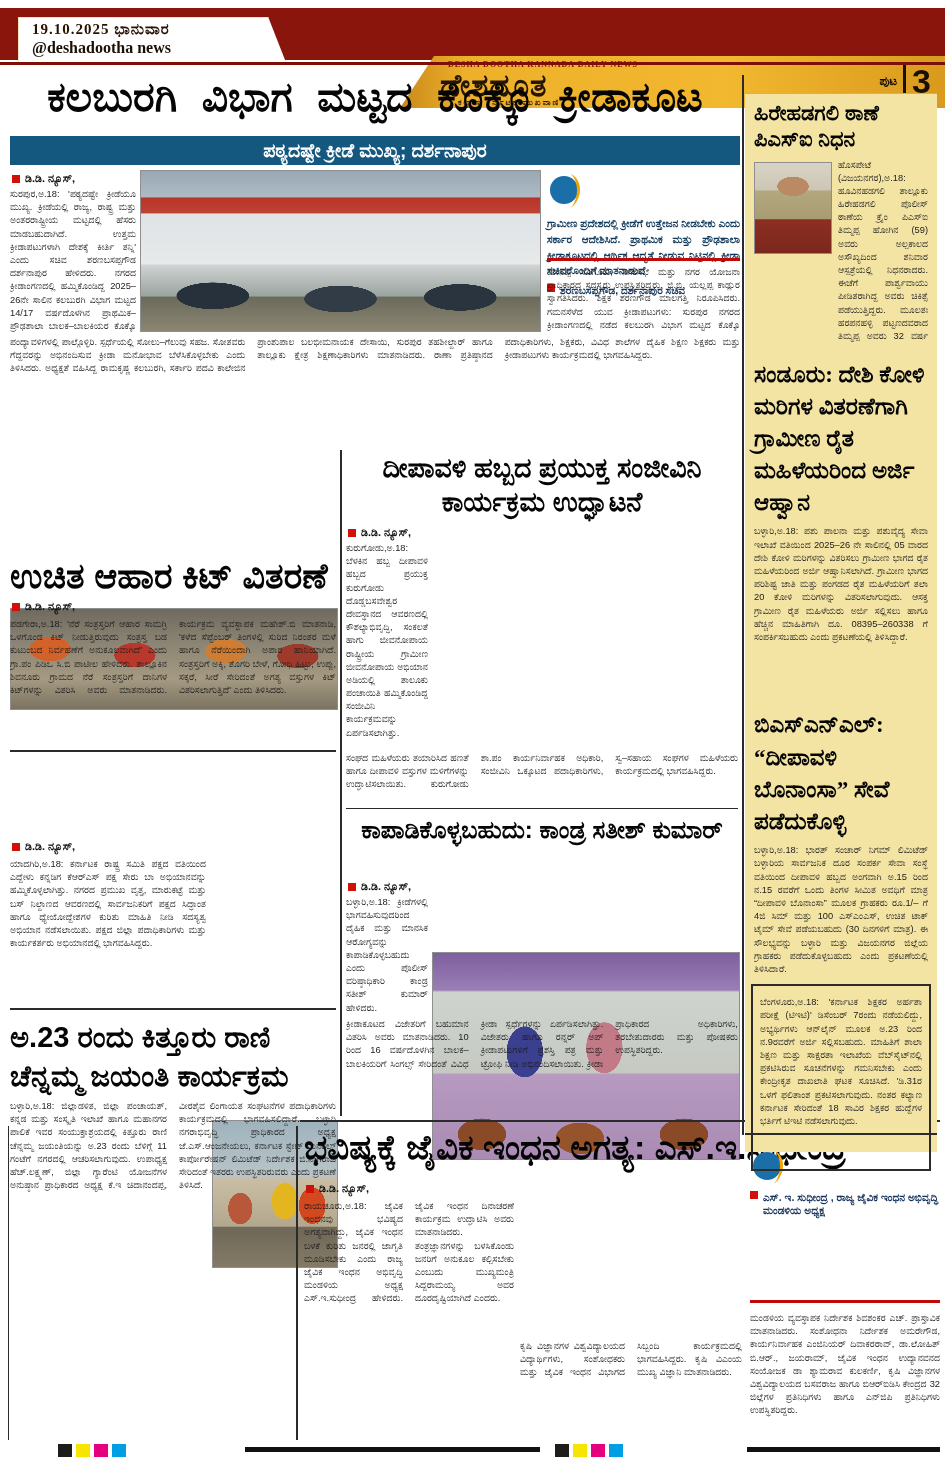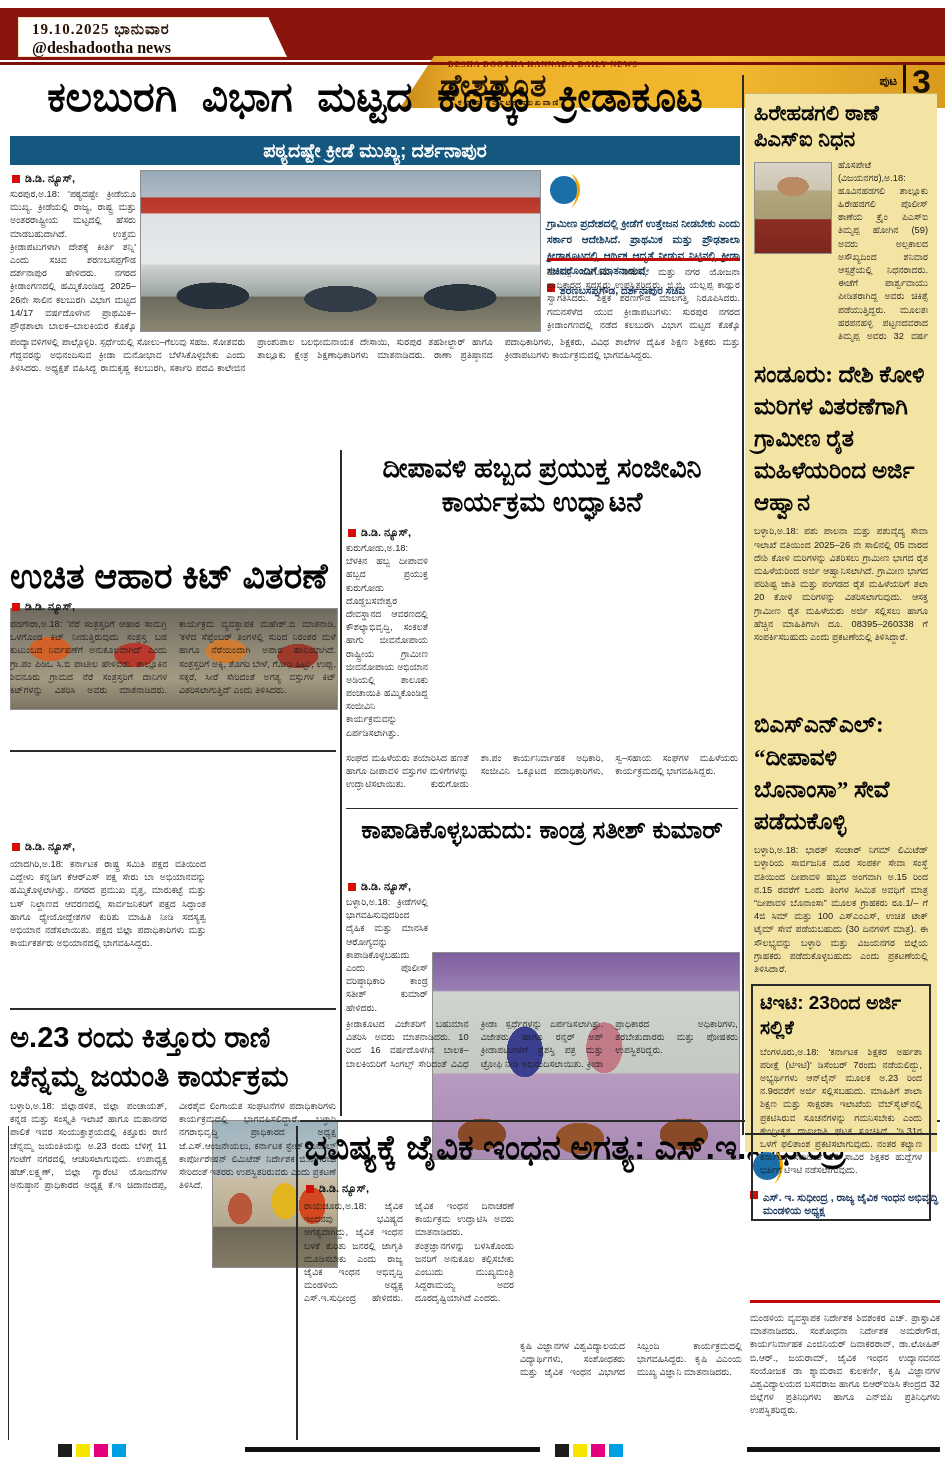--- a/index.html
+++ b/index.html
@@ -3,21 +3,21 @@
 <meta charset="utf-8">
 <style>
   html,body{margin:0;padding:0;background:#e8e8e8;font-family:"Liberation Sans",sans-serif;}
   .page{position:relative;width:945px;height:1459px;background:#ffffff;margin:0 auto;overflow:hidden;}
   .abs{position:absolute;}
   
   .band{background:#8a150d;}
   .goldpanel{background:linear-gradient(90deg,#c9891a 0%,#eeb02a 12%,#f2b82f 60%,#d99a1d 100%);
              clip-path:polygon(34px 0,100% 0,100% 100%,0 100%);margin-top:48px;}
   .datebox{background:#fff;clip-path:polygon(0 0,93% 0,100% 100%,0 100%);
-           box-shadow:inset 0 0 0 1px #f3e2c0;padding:4px 10px 0 14px;}
+           box-shadow:inset 0 0 0 1px #f3e2c0;padding:4px 10px 8px 14px;}
   .dateline{font-family:"Liberation Serif",serif;font-weight:bold;font-size:15px;color:#2a1205;letter-spacing:1px;line-height:1.1;}
   .handleline{font-family:"Liberation Serif",serif;font-weight:bold;font-size:16px;color:#1c1005;line-height:1.2;}
   .paper-en{font-family:"Liberation Serif",serif;font-weight:bold;font-size:8px;color:#7c1209;letter-spacing:1px;}
   .masthead{font-weight:bold;font-size:31px;color:#241504;line-height:1.0;letter-spacing:1px;}
   .masthead-sub{font-size:8px;color:#3c2506;font-weight:bold;letter-spacing:2px;}
   .pagebox{display:flex;align-items:center;gap:6px;color:#171003;}
   .pagebox .lbl{font-size:12px;font-weight:bold;}
   .pagebox .bar{width:3px;height:34px;background:#171003;}
   .pagebox .num{font-size:34px;font-weight:bold;line-height:1;}
   .redrule{background:#7d0f07;}
@@ -224,21 +224,20 @@
       <div class="hl hl2">ಸಂಡೂರು: ದೇಶಿ ಕೋಳಿ ಮರಿಗಳ ವಿತರಣೆಗಾಗಿ ಗ್ರಾಮೀಣ ರೈತ ಮಹಿಳೆಯರಿಂದ ಅರ್ಜಿ ಆಹ್ವಾನ</div>
       <div class="body small" style="margin-top:6px;height:170px;">ಬಳ್ಳಾರಿ,ಅ.18: ಪಶು ಪಾಲನಾ ಮತ್ತು ಪಶುವೈದ್ಯ ಸೇವಾ ಇಲಾಖೆ ವತಿಯಿಂದ 2025–26 ನೇ ಸಾಲಿನಲ್ಲಿ 05 ವಾರದ ದೇಶಿ ಕೋಳಿ ಮರಿಗಳನ್ನು ವಿತರಿಸಲು ಗ್ರಾಮೀಣ ಭಾಗದ ರೈತ ಮಹಿಳೆಯರಿಂದ ಅರ್ಜಿ ಆಹ್ವಾನಿಸಲಾಗಿದೆ. ಗ್ರಾಮೀಣ ಭಾಗದ ಪರಿಶಿಷ್ಟ ಜಾತಿ ಮತ್ತು ಪಂಗಡದ ರೈತ ಮಹಿಳೆಯರಿಗೆ ತಲಾ 20 ಕೋಳಿ ಮರಿಗಳನ್ನು ವಿತರಿಸಲಾಗುವುದು. ಆಸಕ್ತ ಗ್ರಾಮೀಣ ರೈತ ಮಹಿಳೆಯರು ಅರ್ಜಿ ಸಲ್ಲಿಸಲು ಹಾಗೂ ಹೆಚ್ಚಿನ ಮಾಹಿತಿಗಾಗಿ ದೂ. 08395–260338 ಗೆ ಸಂಪರ್ಕಿಸಬಹುದು ಎಂದು ಪ್ರಕಟಣೆಯಲ್ಲಿ ತಿಳಿಸಿದ್ದಾರೆ.</div>
     </div>
 
     <div class="sect">
       <div class="hl hl2">ಬಿಎಸ್‌ಎನ್‌ಎಲ್: “ದೀಪಾವಳಿ ಬೊನಾಂಸಾ” ಸೇವೆ ಪಡೆದುಕೊಳ್ಳಿ</div>
       <div class="body small" style="margin-top:6px;height:128px;">ಬಳ್ಳಾರಿ,ಅ.18: ಭಾರತ್ ಸಂಚಾರ್ ನಿಗಮ್ ಲಿಮಿಟೆಡ್ ಬಳ್ಳಾರಿಯ ಸಾರ್ವಜನಿಕ ದೂರ ಸಂಪರ್ಕ ಸೇವಾ ಸಂಸ್ಥೆ ವತಿಯಿಂದ ದೀಪಾವಳಿ ಹಬ್ಬದ ಅಂಗವಾಗಿ ಅ.15 ರಿಂದ ನ.15 ರವರೆಗೆ ಒಂದು ತಿಂಗಳ ಸೀಮಿತ ಅವಧಿಗೆ ಮಾತ್ರ “ದೀಪಾವಳಿ ಬೊನಾಂಸಾ” ಮೂಲಕ ಗ್ರಾಹಕರು ರೂ.1/– ಗೆ 4ಜಿ ಸಿಮ್ ಮತ್ತು 100 ಎಸ್‌ಎಂಎಸ್, ಉಚಿತ ಟಾಕ್ ಟೈಮ್ ಸೇವೆ ಪಡೆಯಬಹುದು (30 ದಿನಗಳಿಗೆ ಮಾತ್ರ). ಈ ಸೌಲಭ್ಯವನ್ನು ಬಳ್ಳಾರಿ ಮತ್ತು ವಿಜಯನಗರ ಜಿಲ್ಲೆಯ ಗ್ರಾಹಕರು ಪಡೆದುಕೊಳ್ಳಬಹುದು ಎಂದು ಪ್ರಕಟಣೆಯಲ್ಲಿ ತಿಳಿಸಿದ್ದಾರೆ.</div>
     </div>
 
     <div class="tetbox">
-      <div class="hl hl3">ಟಿಇಟಿ: 23ರಿಂದ ಅರ್ಜಿ ಸಲ್ಲಿಕೆ</div>
       <div class="body small" style="margin-top:5px;height:168px;">ಬೆಂಗಳೂರು,ಅ.18: 'ಕರ್ನಾಟಕ ಶಿಕ್ಷಕರ ಅರ್ಹತಾ ಪರೀಕ್ಷೆ (ಟಿಇಟಿ)' ಡಿಸೆಂಬರ್ 7ರಂದು ನಡೆಯಲಿದ್ದು, ಅಭ್ಯರ್ಥಿಗಳು ಆನ್‌ಲೈನ್ ಮೂಲಕ ಅ.23 ರಿಂದ ನ.9ರವರೆಗೆ ಅರ್ಜಿ ಸಲ್ಲಿಸಬಹುದು. ಮಾಹಿತಿಗೆ ಶಾಲಾ ಶಿಕ್ಷಣ ಮತ್ತು ಸಾಕ್ಷರತಾ ಇಲಾಖೆಯ ವೆಬ್‌ಸೈಟ್‌ನಲ್ಲಿ ಪ್ರಕಟಿಸಿರುವ ಸೂಚನೆಗಳನ್ನು ಗಮನಿಸಬೇಕು ಎಂದು ಕೇಂದ್ರೀಕೃತ ದಾಖಲಾತಿ ಘಟಕ ಸೂಚಿಸಿದೆ. 'ಡಿ.31ರ ಒಳಗೆ ಫಲಿತಾಂಶ ಪ್ರಕಟಿಸಲಾಗುವುದು. ನಂತರ ಕಲ್ಯಾಣ ಕರ್ನಾಟಕ ಸೇರಿದಂತೆ 18 ಸಾವಿರ ಶಿಕ್ಷಕರ ಹುದ್ದೆಗಳ ಭರ್ತಿಗೆ ಟಿಇಟಿ ನಡೆಸಲಾಗುವುದು.</div>
     </div>
   </div>
   <div class="abs hrule" style="left:745px;top:1133px;width:192px;"></div>
 
   <div class="abs" style="left:58px;top:1443px;">
     <span class="regsq" style="background:#1d1d1b;"></span><span class="regsq" style="background:#f7e500;"></span><span class="regsq" style="background:#e5007d;"></span><span class="regsq" style="background:#009fe3;"></span>
   </div>
   <div class="abs blackbar" style="left:245px;top:1447px;width:295px;"></div>
   <div class="abs" style="left:555px;top:1443px;">

